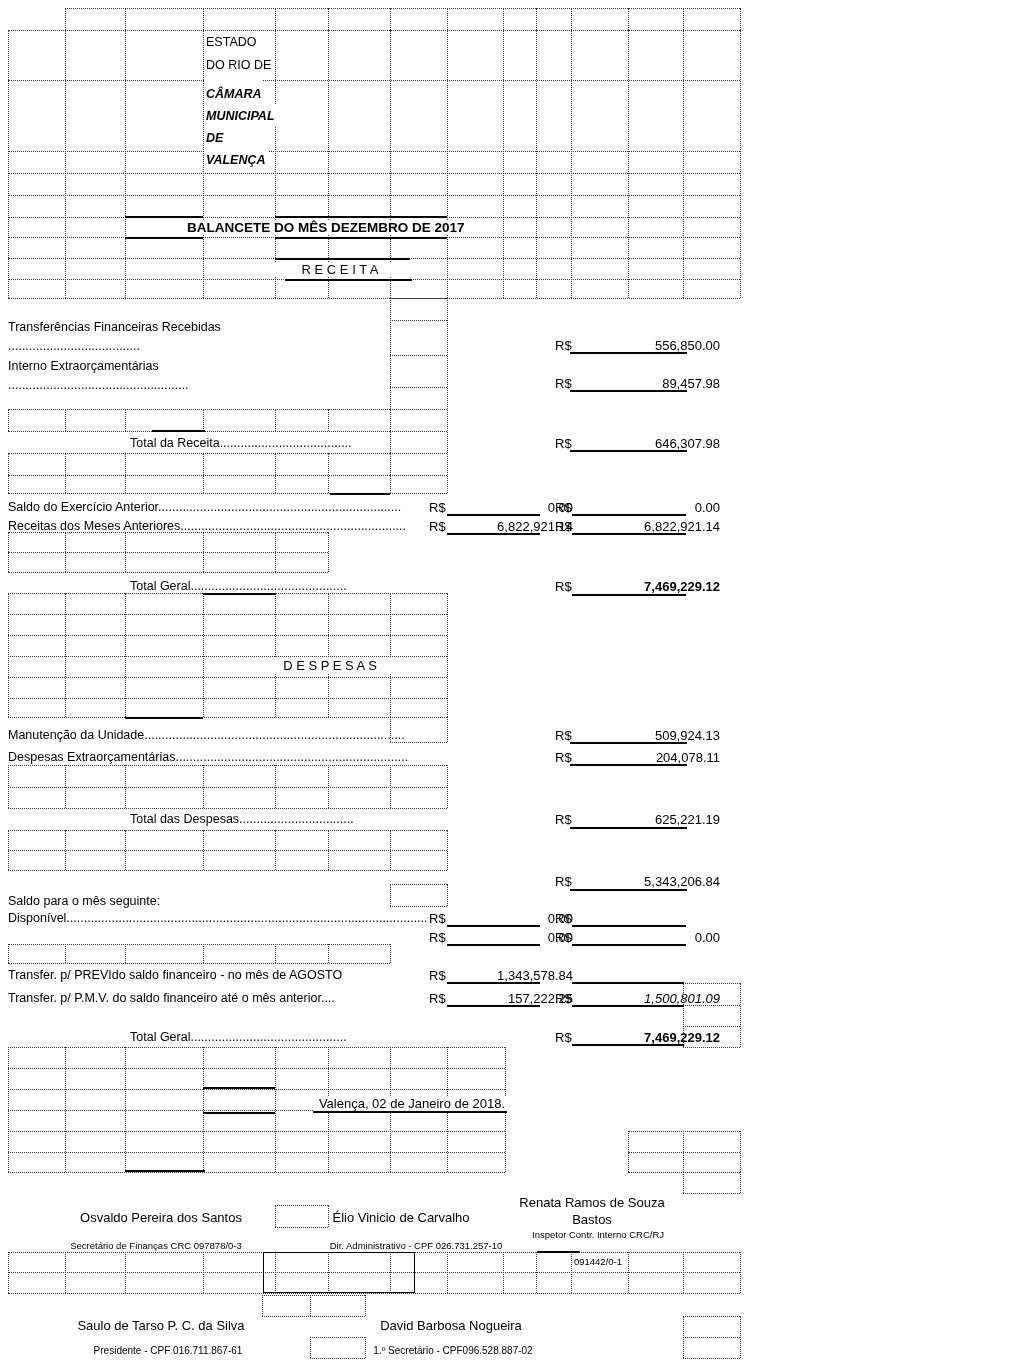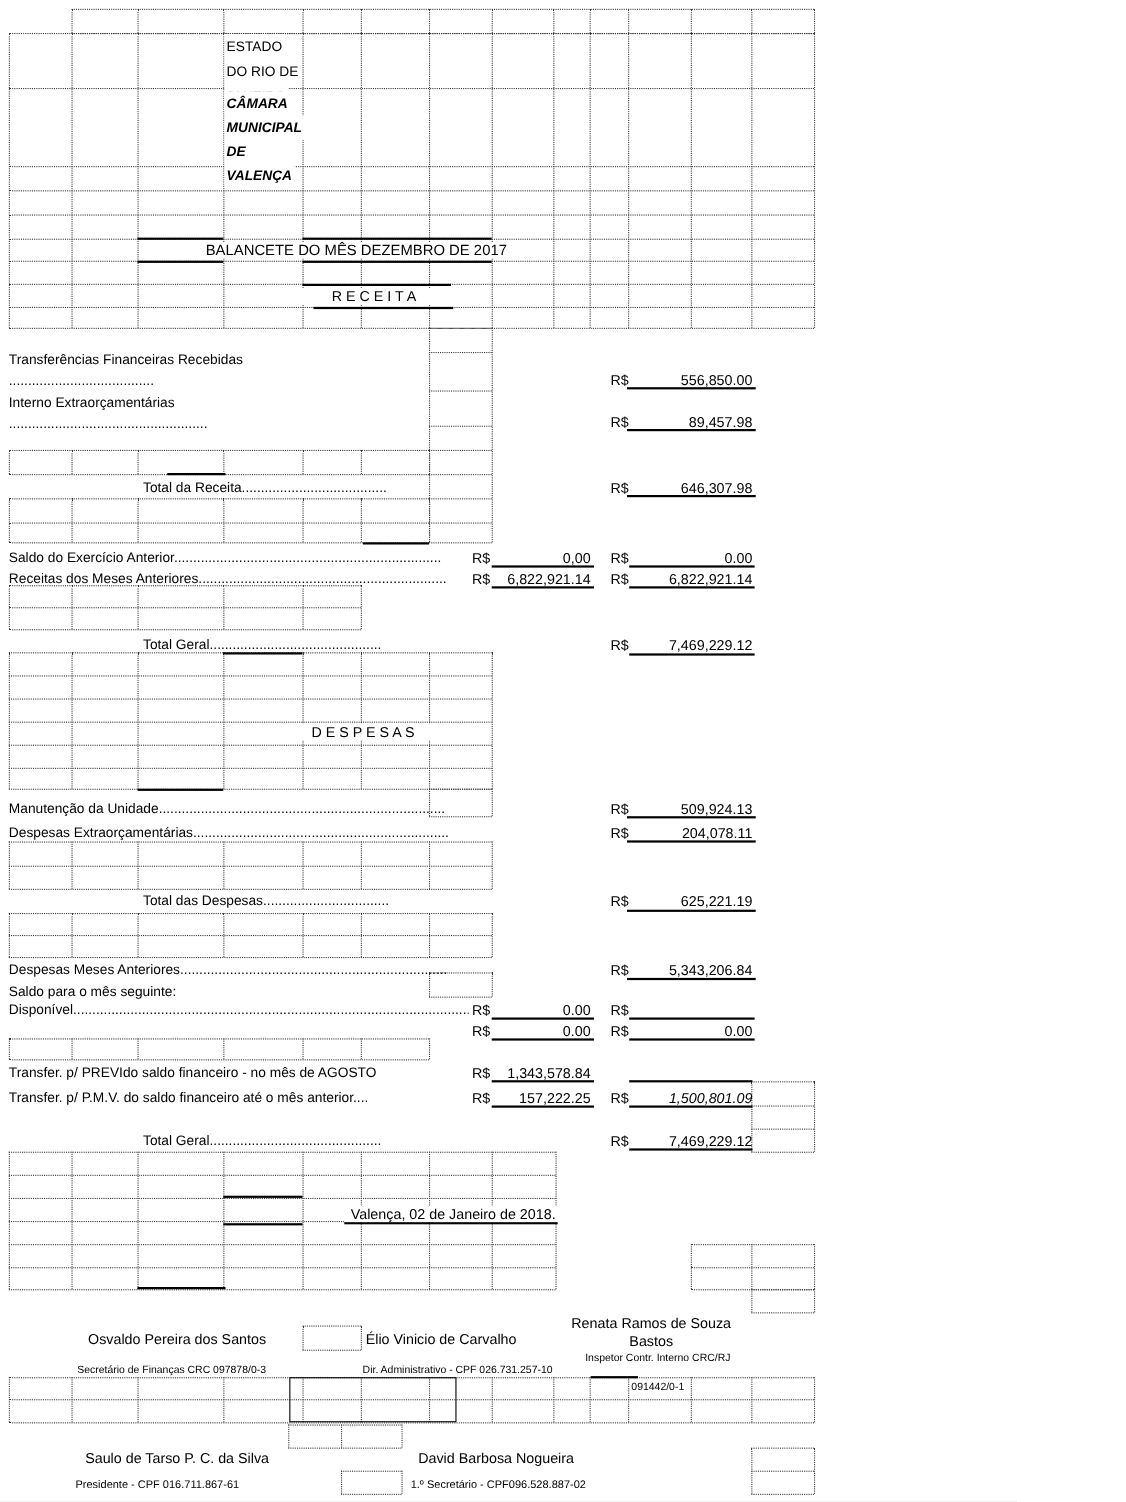--- a/index.html
+++ b/index.html
@@ -12,24 +12,24 @@
   .gl-h{position:absolute;height:0;border-top:1px dotted #3a3a3a;}
   .gl-v{position:absolute;width:0;border-left:1px dotted #3a3a3a;}
   
   .seg{position:absolute;height:1.5px;background:#000;}
   .srect{position:absolute;border:1.5px solid #000;background:transparent;}
   
   .txt{position:absolute;white-space:nowrap;font-size:12.5px;line-height:15px;}
   .clip{overflow:hidden;}
   .ctr{text-align:center;}
   .mask{background:#fff;padding:0 2px;}
-  .b{font-weight:normal;}
+  .b{font-weight:bold;}
   .bi{font-weight:bold;font-style:italic;}
   .rs{position:absolute;font-size:13px;line-height:15px;}
-  .val{position:absolute;text-align:right;font-size:13px;line-height:15px;white-space:nowrap;}
+  .val{position:absolute;text-align:right;font-size:13px;line-height:15px;white-space:nowrap;padding-left:36px;}
   .small{font-size:9.5px;line-height:11px;}
   .sig{font-size:13px;line-height:15px;}
 </style>
 </head>
 <body>
 
 <div id="canvas">
   <div id="gridlayer">
       <div class="gl-h" style="left: 65px; top: 8px; width: 675px;"></div>
       <div class="gl-h" style="left: 65px; top: 30px; width: 675px;"></div>
@@ -320,21 +320,20 @@
   <div class="val" style="left:570px;top:728px;width:114px;">509,924.13</div>
 
   <div class="txt clip" style="left:8px;top:750px;width:418px;">Despesas Extraorçamentárias...................................................................</div>
   <span class="rs" style="left:555px;top:750px;">R$</span>
   <div class="val" style="left:570px;top:750px;width:114px;">204,078.11</div>
 
   <div class="txt clip" style="left:130px;top:812px;width:300px;">Total das Despesas.................................</div>
   <span class="rs" style="left:555px;top:812px;">R$</span>
   <div class="val" style="left:570px;top:812px;width:114px;">625,221.19</div>
 
-  <div class="txt clip" style="left:8px;top:874px;width:418px;">Despesas Meses Anteriores......................................................................</div>
   <span class="rs" style="left:555px;top:874px;">R$</span>
   <div class="val" style="left:570px;top:874px;width:114px;">5,343,206.84</div>
 
   <div class="txt" style="left:8px;top:894px;">Saldo para o mês seguinte:</div>
 
   <div class="txt clip" style="left:8px;top:911px;width:418px;">Disponível.........................................................................................................</div>
   <span class="rs" style="left:429px;top:911px;">R$</span>
   <div class="val" style="left:447px;top:911px;width:90px;">0.00</div>
   <span class="rs" style="left:555px;top:911px;">R$</span>
 
@@ -363,15 +362,15 @@
   <div class="txt sig ctr" style="left:301px;top:1210px;width:200px;">Élio Vinicio de Carvalho</div>
   <div class="txt sig ctr" style="left:492px;top:1195px;width:200px;">Renata Ramos de Souza</div>
   <div class="txt sig ctr" style="left:492px;top:1212px;width:200px;">Bastos</div>
   <div class="txt small ctr" style="left:56px;top:1240px;width:200px;">Secretário de Finanças CRC 097878/0-3</div>
   <div class="txt small ctr" style="left:316px;top:1240px;width:200px;">Dir. Administrativo - CPF 026.731.257-10</div>
   <div class="txt small ctr" style="left:498px;top:1229px;width:200px;">Inspetor Contr. Interno CRC/RJ</div>
   <div class="txt small ctr" style="left:498px;top:1241px;width:200px;margin-top:15px;">091442/0-1</div>
 
   <div class="txt sig ctr" style="left:61px;top:1318px;width:200px;">Saulo de Tarso P. C. da Silva</div>
   <div class="txt sig ctr" style="left:351px;top:1318px;width:200px;">David Barbosa Nogueira</div>
-  <div class="txt small ctr" style="left:43px;top:1345px;width:200px;font-size:10px;">Presidente - CPF 016.711.867-61</div>
+  <div class="txt small ctr" style="left:68px;top:1345px;width:200px;font-size:10px;">Presidente - CPF 016.711.867-61</div>
   <div class="txt small ctr" style="left:353px;top:1345px;width:200px;font-size:10px;">1.º Secretário - CPF096.528.887-02</div>
 </div>
 
 </body></html>

